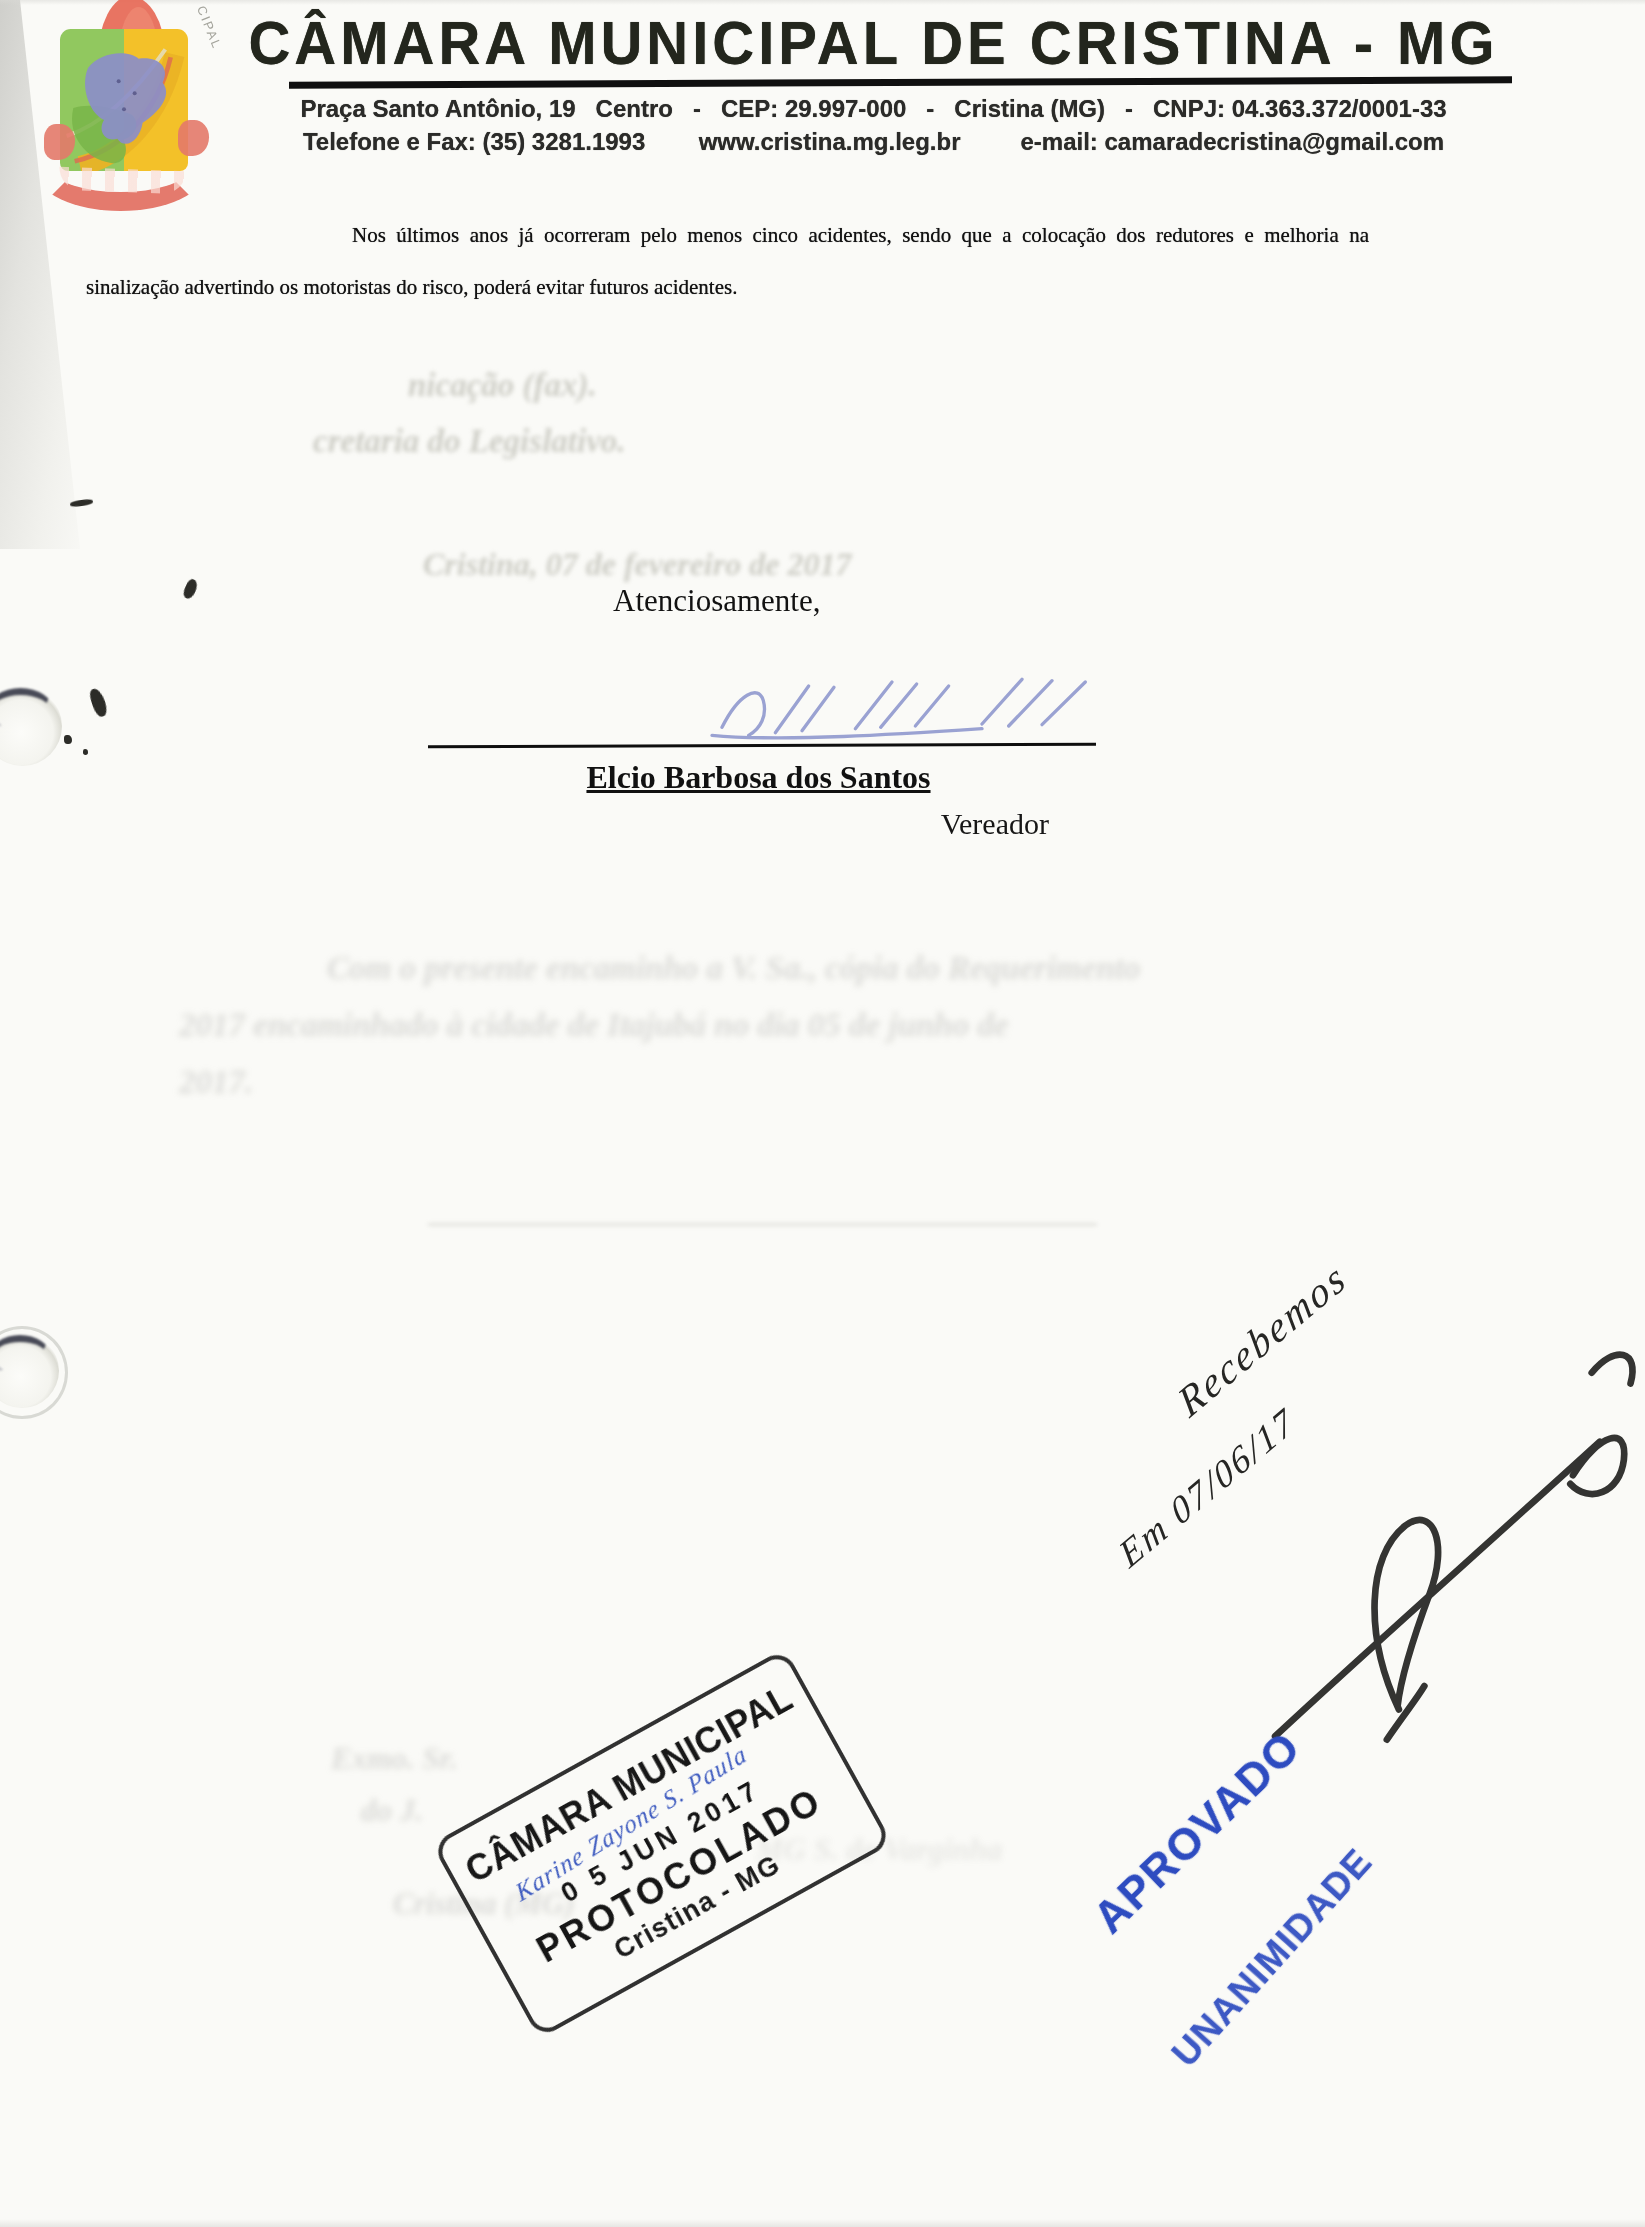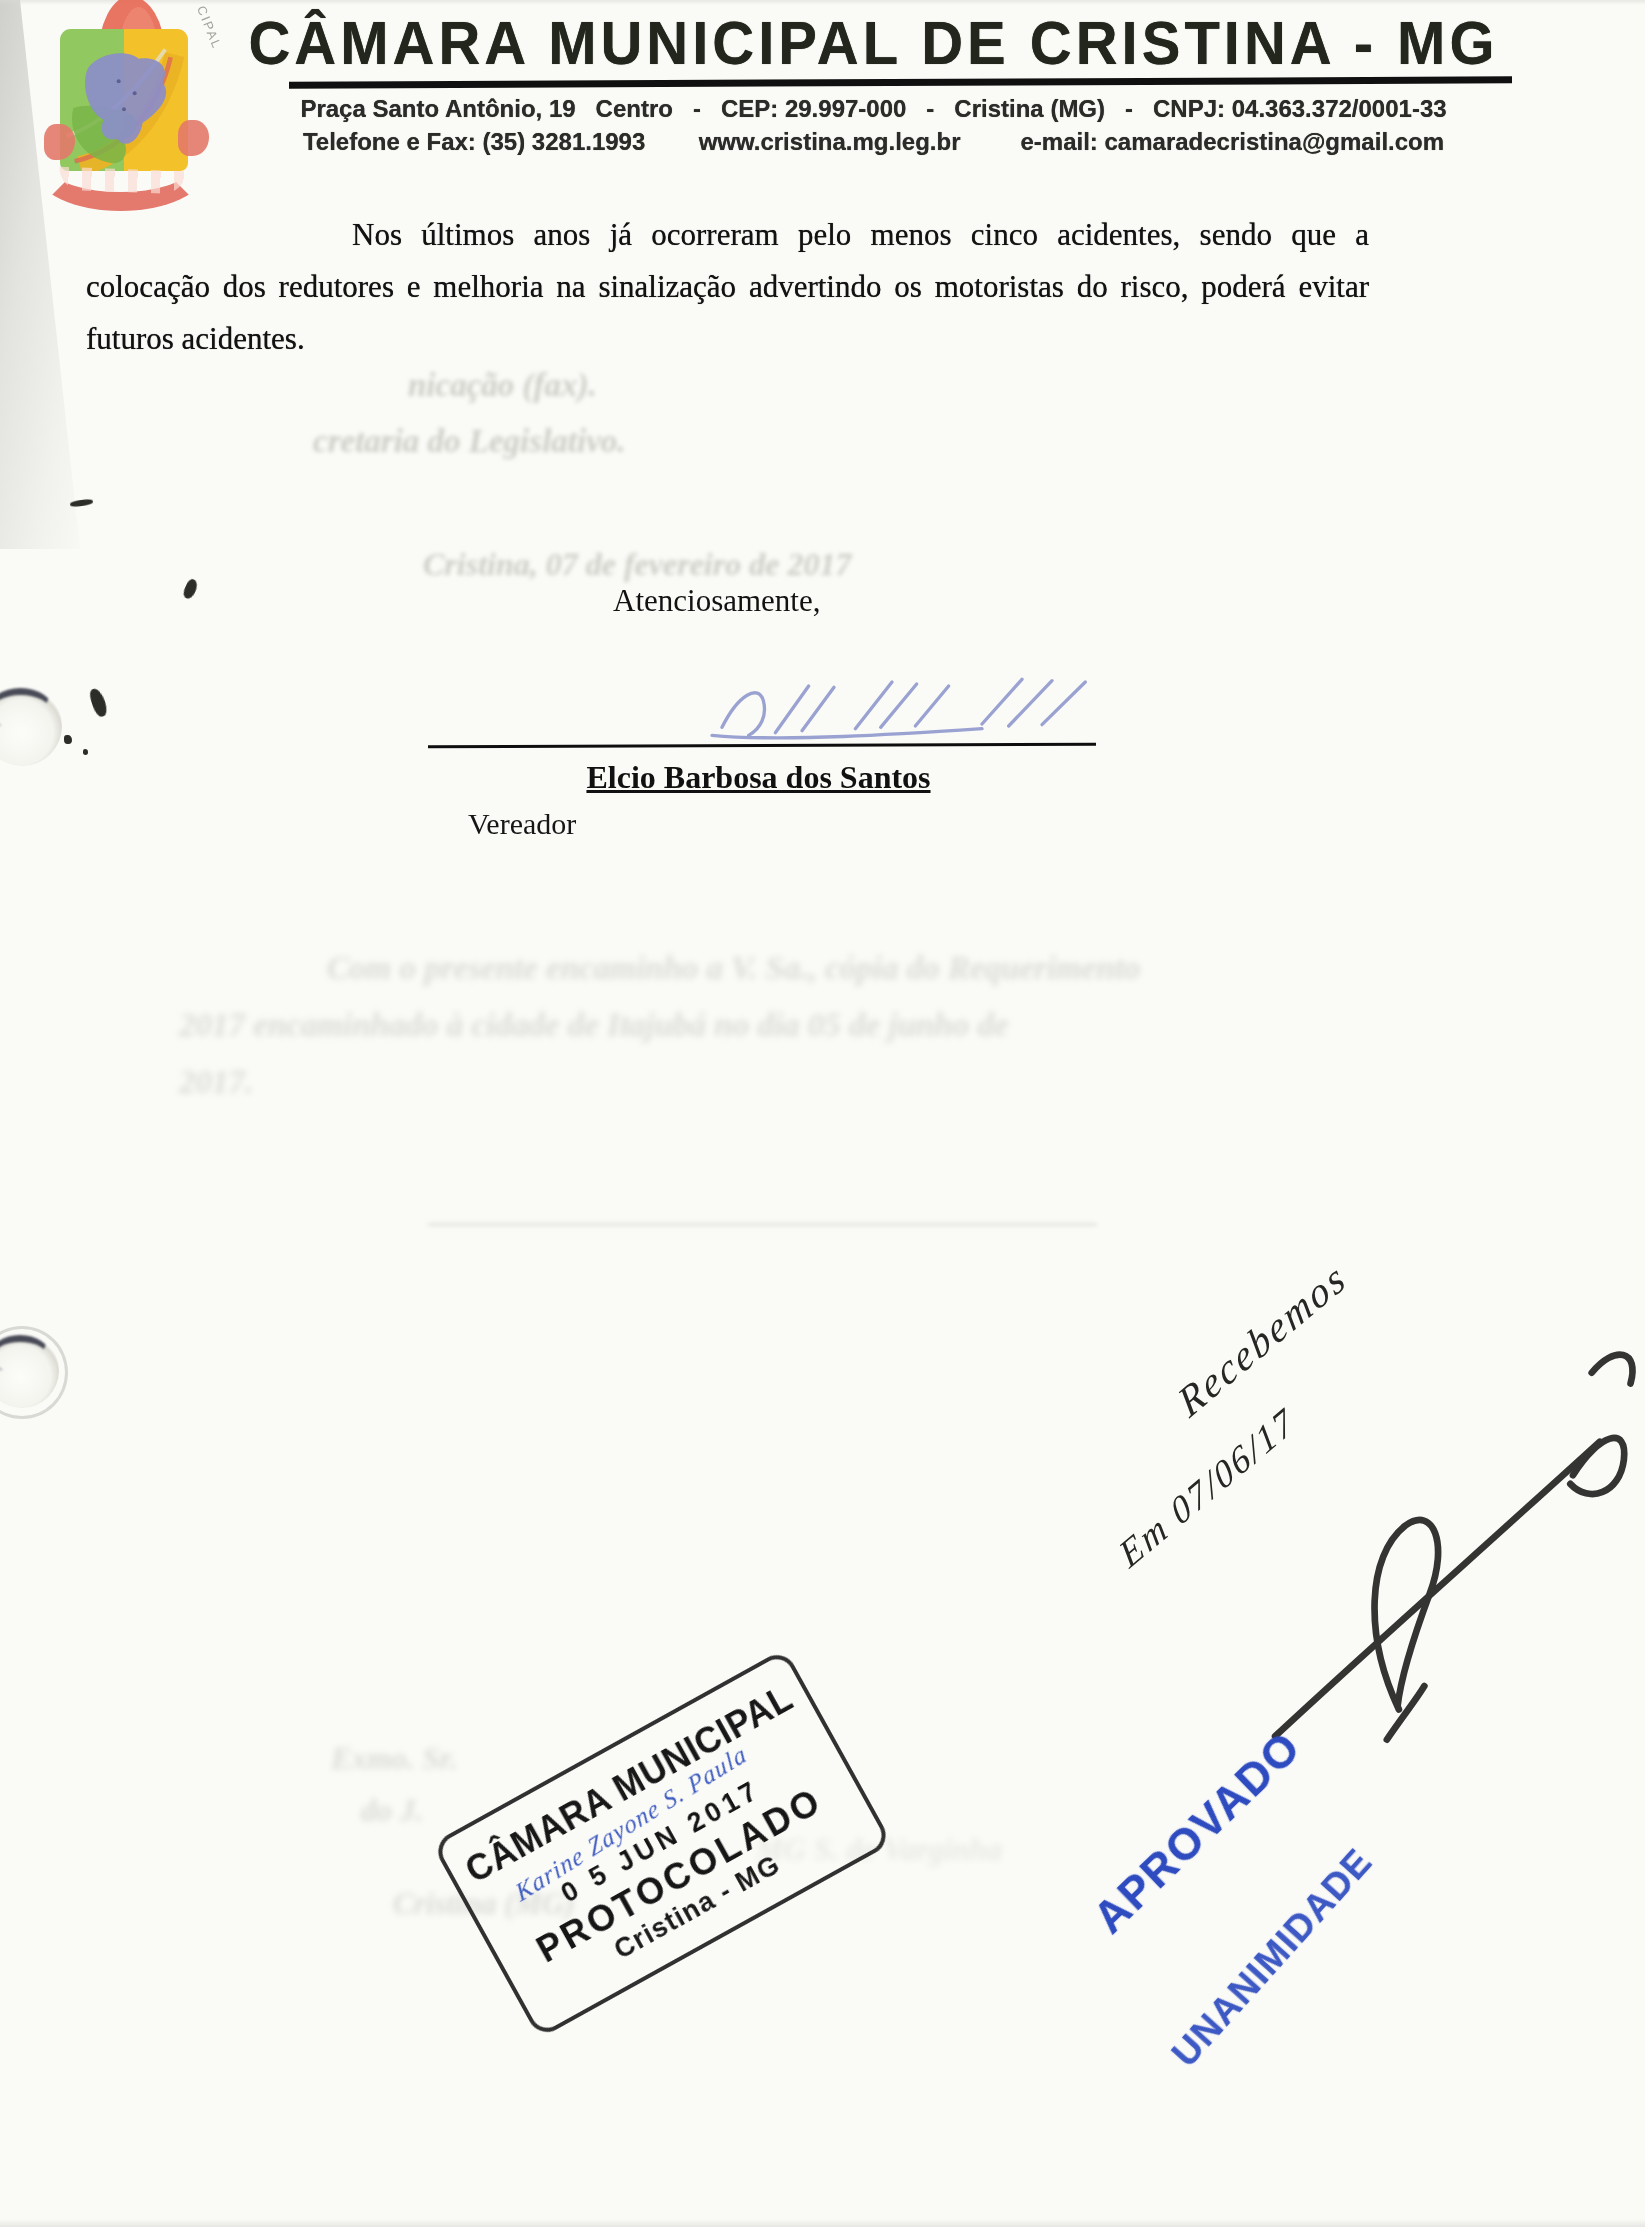--- a/index.html
+++ b/index.html
@@ -39,27 +39,27 @@
   .tassel{width:31px;height:36px;background:#e07a6c;border-radius:45% 55% 60% 40%;opacity:.9;}
   .seal-frag{left:207px;top:4px;font-family:"Liberation Sans",sans-serif;font-size:12.7px;letter-spacing:2px;
     color:#8f8f86;transform:rotate(68deg);transform-origin:left top;opacity:.8;}
   .title{left:221px;top:9.4px;width:1305px;text-align:center;
     font-family:"Liberation Sans",sans-serif;font-weight:bold;font-size:58px;letter-spacing:4px;
     color:#23261d;transform:scaleY(1.04);text-shadow:0 0 0.7px #3a3d32;white-space:nowrap;}
   .title-rule{left:289px;top:79px;width:1223px;height:6.7px;background:#101010;transform:rotate(-.25deg);}
   .addr{left:221px;width:1305px;text-align:center;font-family:"Liberation Sans",sans-serif;font-weight:700;
     color:#2b2b29;font-size:24px;white-space:pre;text-shadow:0 0 0.7px #44443f;}
   
-  .para{left:86px;width:1283px;font-size:31px;line-height:52px;text-align:justify;color:#121212;
+  .para{left:86px;width:1283px;font-size:21px;line-height:52px;text-align:justify;color:#121212;
     text-shadow:0 0 0.7px #333;}
   .indent{text-indent:266px;}
   .closing{left:613px;top:583px;font-size:31px;color:#121212;}
   .sig-line{left:428px;top:744px;width:668px;height:3.3px;background:#0e0e0e;transform:rotate(-.2deg);}
   .sig-name{left:468px;top:759px;width:581px;text-align:center;font-weight:bold;font-size:32px;color:#111;text-decoration:underline;}
-  .sig-role{left:468px;top:807px;width:581px;text-align:left;font-size:30px;color:#161616;}
+  .sig-role{left:468px;top:807px;width:581px;text-align:right;font-size:30px;color:#161616;}
   
   .ghost{font-style:italic;font-weight:bold;color:rgba(142,144,128,.42);filter:blur(2.3px);white-space:nowrap;}
   .ghost.deep{color:rgba(150,150,142,.3);filter:blur(3.3px);}
   .ghost-line{background:rgba(120,122,110,.18);filter:blur(2px);}
   
   .hand{font-style:italic;letter-spacing:2.7px;transform-origin:left top;white-space:nowrap;color:#262624;}
   .received-1{left:1170px;top:1385px;font-size:41px;transform:rotate(-40deg) skewX(-10deg);}
   .received-2{left:1112px;top:1539px;font-size:37px;transform:rotate(-40deg) skewX(-10deg);}
   
   .stamp{left:460px;top:1732px;width:404px;height:223px;transform:rotate(-29deg);

